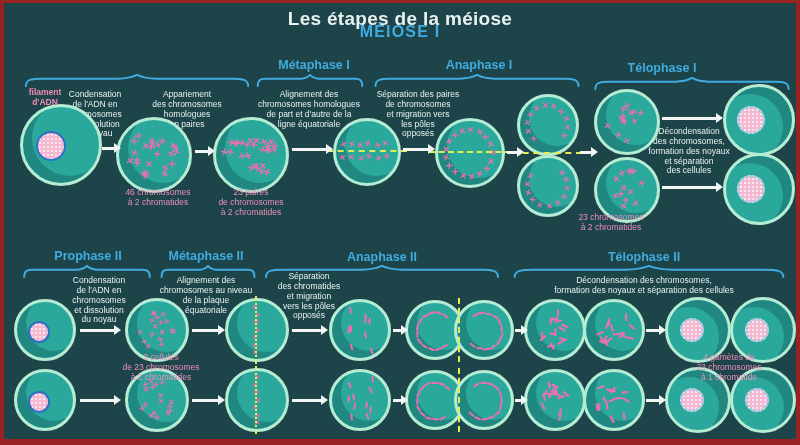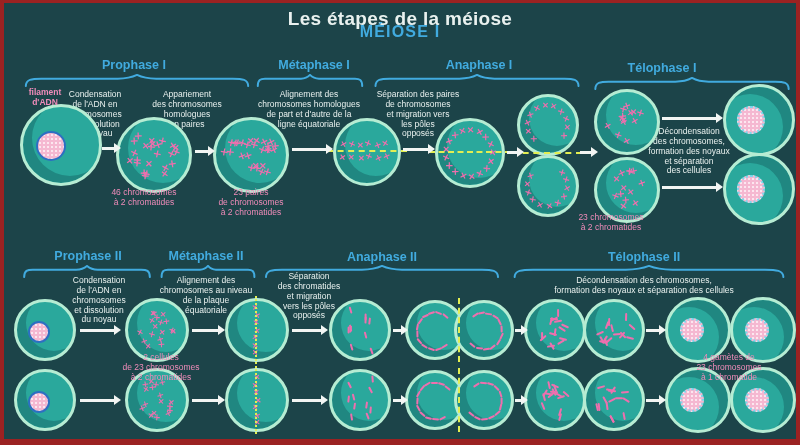--- a/index.html
+++ b/index.html
@@ -45,21 +45,20 @@
   .pline{position:absolute;width:1.5px;background:#d8ece6;transform:rotate(9deg);transform-origin:top center;}
 </style>
 </head>
 <body>
 
 <div class="frame">
 
   <div class="abs title">Les étapes de la méiose</div>
   <div class="abs mhead" style="top:20px">MÉIOSE I</div>
 
-  <div class="abs phase" style="left:60px;top:55px">Prophase I</div>
   <div class="abs phase" style="left:405px;top:55px">Anaphase I</div>
   <div class="abs phase" style="left:240px;top:55px">Métaphase I</div>
   <div class="abs phase" style="left:588px;top:58px">Télophase I</div>
 
   <div class="brace" style="left:18px;top:71px;width:230px">
       <svg viewBox="0 0 120 14" preserveAspectRatio="none">
         <path d="M2,13 C2,6 5,5 10,5 L50,5 C55,5 57,4 60,1 C63,4 65,5 70,5 L110,5 C115,5 118,6 118,13"></path>
       </svg>
     </div>
   <div class="brace" style="left:252px;top:71px;width:108px">
@@ -264,21 +263,21 @@
 
   <div class="arrow" style="left:98px;top:144px;width:12px"></div>
   <div class="arrow" style="left:191px;top:147px;width:13px"></div>
   <div class="arrow" style="left:288px;top:145px;width:34px"></div>
   <div class="arrow" style="left:399px;top:145px;width:25px"></div>
   <div class="arrow" style="left:503px;top:148px;width:10px"></div>
   <div class="arrow" style="left:576px;top:148px;width:11px"></div>
   <div class="arrow" style="left:658px;top:114px;width:54px"></div>
   <div class="arrow" style="left:658px;top:183px;width:54px"></div>
 
-  <div class="abs plabel" style="left:80px;top:184px;width:120px">46 chromosomes
+  <div class="abs plabel" style="left:94px;top:184px;width:120px">46 chromosomes
 à 2 chromatides</div>
   <div class="abs plabel" style="left:187px;top:184px;width:120px">23 paires
 de chromosomes
 à 2 chromatides</div>
   <div class="abs plabel" style="left:547px;top:209px;width:120px">23 chromosomes
 à 2 chromatides</div>
 
   <div class="abs phase" style="left:14px;top:246px">Prophase II</div>
   <div class="abs phase" style="left:308px;top:247px">Anaphase II</div>
   <div class="abs phase" style="left:132px;top:246px">Métaphase II</div>

